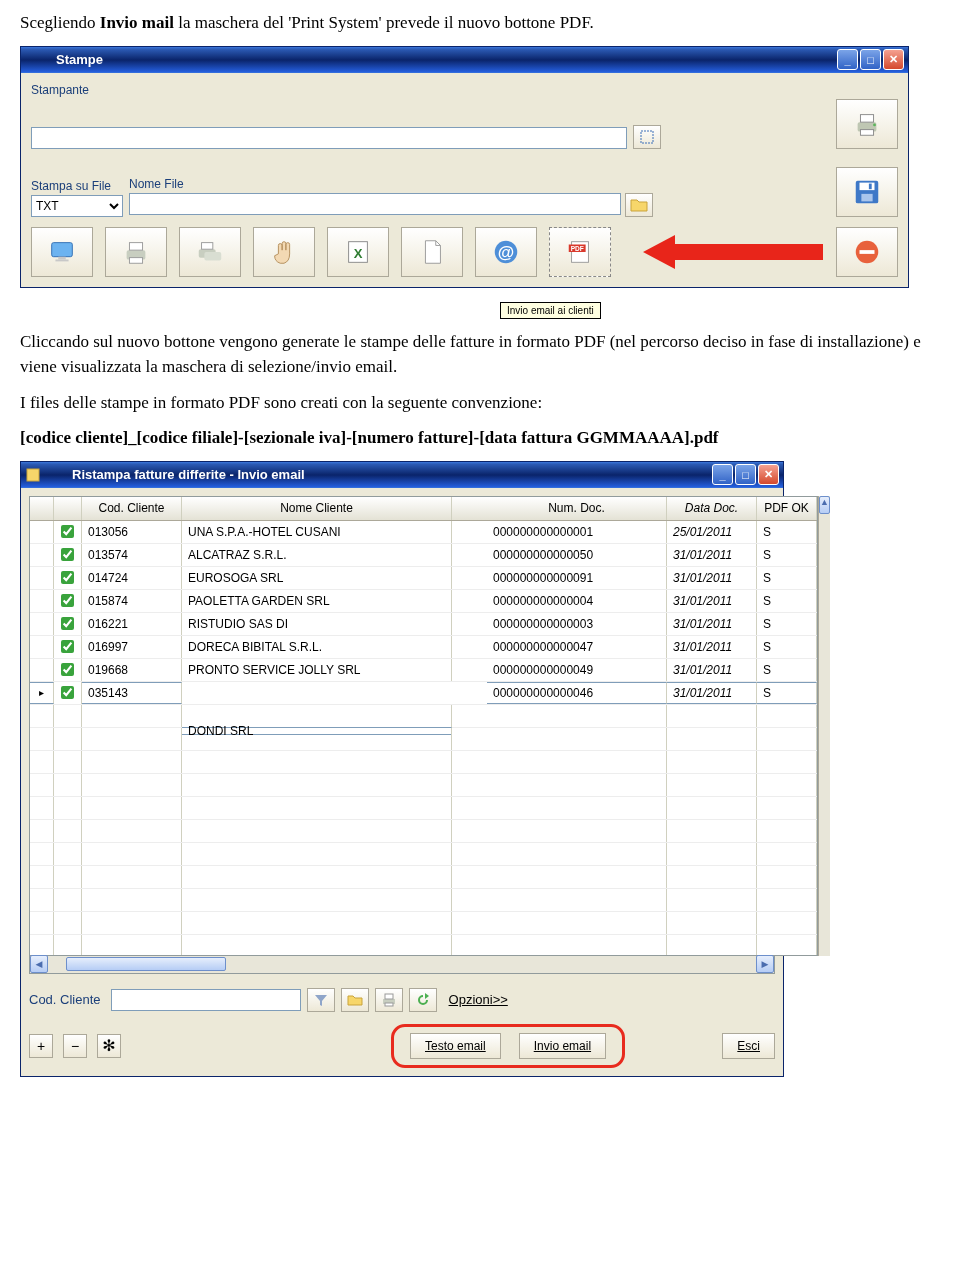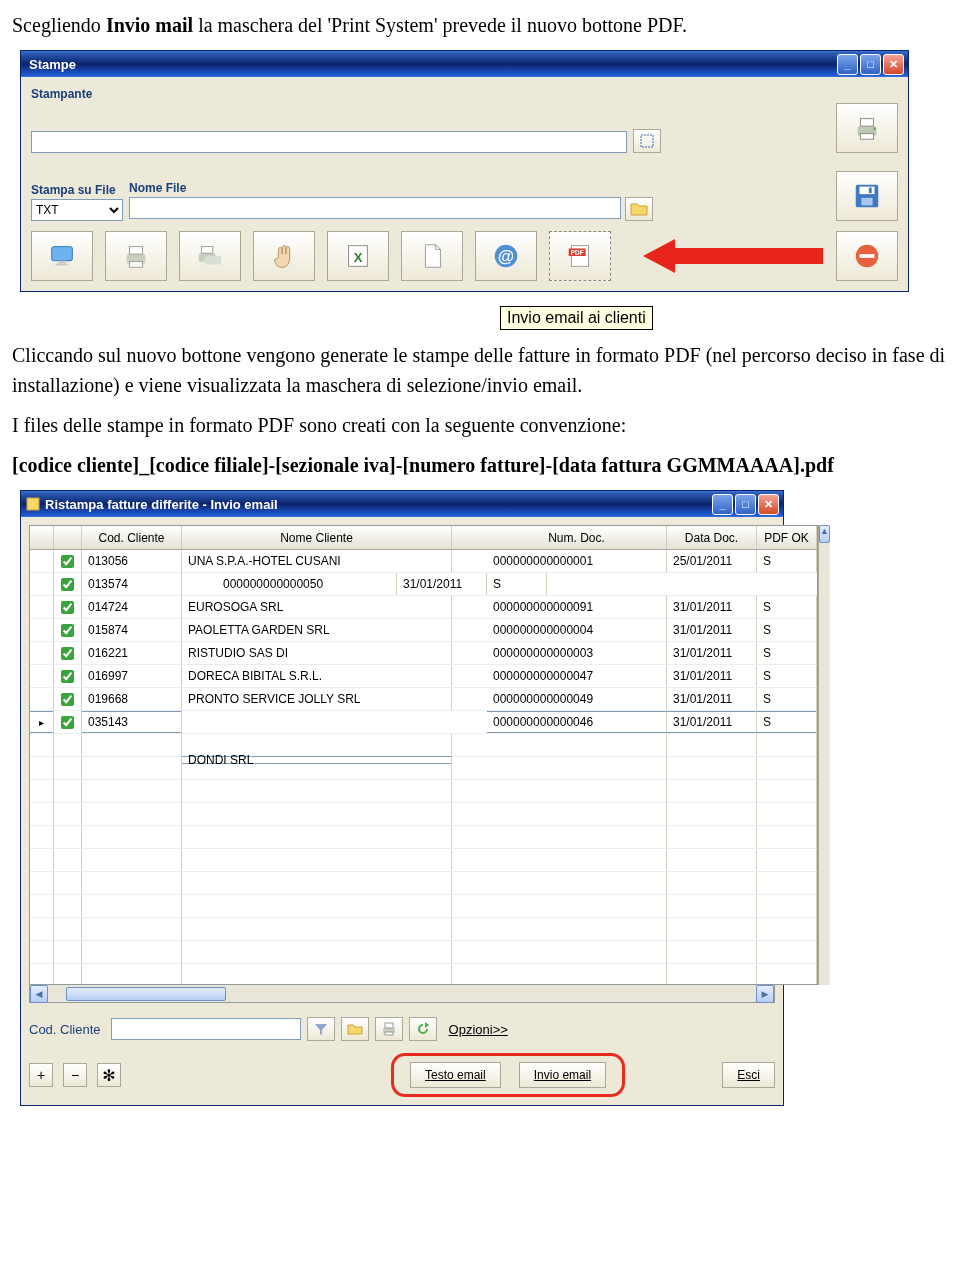--- a/index.html
+++ b/index.html
@@ -1,66 +1,66 @@
 <!DOCTYPE html>
 <html><head>
 <meta charset="utf-8">
 <style>
   * { box-sizing: border-box; margin: 0; padding: 0; }
   body { font-family: "Segoe UI", Tahoma, Arial, sans-serif; font-size: 14px; background: #fff; color: #000; width: 960px; }
   
-  .doc-text { margin: 10px 12px; line-height: 1.5; font-size: 20px; font-family: "Times New Roman", serif; }
+  .doc-text { margin: 10px 20px; line-height: 1.5; font-size: 17px; font-family: "Times New Roman", serif; }
   .doc-text b { font-weight: bold; }
   
   
   .xp-window { border: 1px solid #0A246A; background: #ECE9D8; margin: 10px 20px; }
   .xp-titlebar { 
     background: linear-gradient(180deg,#3B77DD 0%,#2C5BB5 8%,#0A246A 50%,#245DDB 95%,#3B77DD 100%);
     color:#fff; display:flex; align-items:center; height:26px; padding:0 4px;
     font-weight:bold; font-size:13px;
   }
-  .xp-titlebar .title-text { flex:1; padding-left:4px; }
+  .xp-titlebar .title-text { flex:1; padding-left:4px;margin-left:27px; }
   .xp-titlebar .icon { width:16px; height:16px; display:inline-block; }
   .xp-controls { display:flex; gap:2px; }
   .xp-ctrl { width:21px; height:21px; border:1px solid #fff; border-radius:3px; display:flex;align-items:center;justify-content:center;font-size:11px;font-weight:bold; }
   .xp-min,.xp-max { background:linear-gradient(180deg,#7BA4E8,#3163C6); color:#fff; }
   .xp-close { background:linear-gradient(180deg,#F5A191,#D4492D); color:#fff; }
   
   
   .stampe-body { padding: 6px 10px 10px; background:#ECE9D8; }
-  .field-label { color:#1B3F7A; font-size:12px; margin-top:4px; margin-bottom:2px; display:block;font-weight:bold; }
+  .field-label { color:#1B3F7A; font-size:12px; margin-top:4px; margin-bottom:2px; display:block; }
   .row { display:flex; align-items:flex-end; gap:6px; }
   input.textfield { border:1px solid #7F9DB9; height:22px; padding:0 4px; font-size:12px; background:#fff; }
   select.combo { border:1px solid #7F9DB9; height:22px; font-size:12px; background:#fff; }
   
   .big-btn { 
     width:62px; height:50px; border:1px solid #ACA899; 
     background:linear-gradient(180deg,#fff,#EDE8D6); 
     display:flex;align-items:center;justify-content:center; 
     cursor:pointer;
   }
   .big-btn.selected { border:1px dashed #888; }
   .small-iconbtn { width:28px; height:24px; border:1px solid #ACA899; background:linear-gradient(180deg,#fff,#EDE8D6);display:flex;align-items:center;justify-content:center;cursor:pointer; }
   
   .toolbar-row { display:flex; gap:12px; margin-top:10px; align-items:center; }
   .red-arrow { width:180px; height:38px; position:relative; margin-left:20px; }
   
-  .tooltip-box { display:inline-block; background:#FFFFE1; border:1px solid #000; padding:2px 6px; font-size:16px; margin-left:500px; margin-top:4px;}
+  .tooltip-box { display:inline-block; background:#FFFFE1; border:1px solid #000; padding:2px 6px; font-size:10px; margin-left:500px; margin-top:4px;}
   
   
   .ristampa-body { padding: 8px; background:#ECE9D8; }
   .grid-wrap { border:1px solid #919B9C; background:#fff; height:460px; display:flex; flex-direction:column; }
   .grid-head { display:flex; background:linear-gradient(180deg,#fff,#E4E2D5); border-bottom:1px solid #ACA899; height:24px; }
   .grid-head > div,.grid-row > div { border-right:1px solid #D0D0BF; padding:3px 6px; font-size:12px; display:flex; align-items:center; }
   .col-marker { width:24px; justify-content:center; padding:0; }
   .col-chk { width:28px; justify-content:center; padding:0; }
   .col-cod { width:100px; }
   .col-nome { width:270px; }
   .col-num { width:180px;margin-left:35px; }
-  .col-data { width:90px; }
+  .col-data { width:90px;font-style:italic; }
   .col-pdf { width:60px; }
   .grid-body { flex:1; overflow-y:auto; }
   .grid-row { display:flex; height:23px; border-bottom:1px solid #EDEDED; font-size:12px; }
   .grid-row.empty > div { color:transparent; }
   .row-cursor { color:#000; font-size:10px; }
   input[type=checkbox].xp-check { accent-color:#39A33C; }
   
   .vscroll { width:18px; background:#E8E6D9; border-left:1px solid #ACA899; }
   
   .hscroll-bar{ height:18px; border:1px solid #919B9C; border-top:none; background:#E8E6D9; display:flex; align-items:center;}
@@ -263,20 +263,21 @@
               <div class="col-num">000000000000001</div>
               <div class="col-data">25/01/2011</div>
               <div class="col-pdf">S</div>
             </div>
             <div class="grid-row">
               <div class="col-marker"></div>
               <div class="col-chk">
                 <input type="checkbox" class="xp-check" checked="" style="">
               </div>
               <div class="col-cod">013574</div>
+              <div class="col-nome">ALCATRAZ S.R.L.</div>
               <div class="col-num">000000000000050</div>
               <div class="col-data">31/01/2011</div>
               <div class="col-pdf">S</div>
             </div>
             <div class="grid-row">
               <div class="col-marker"></div>
               <div class="col-chk">
                 <input type="checkbox" class="xp-check" checked="" style="">
               </div>
               <div class="col-cod">014724</div>

